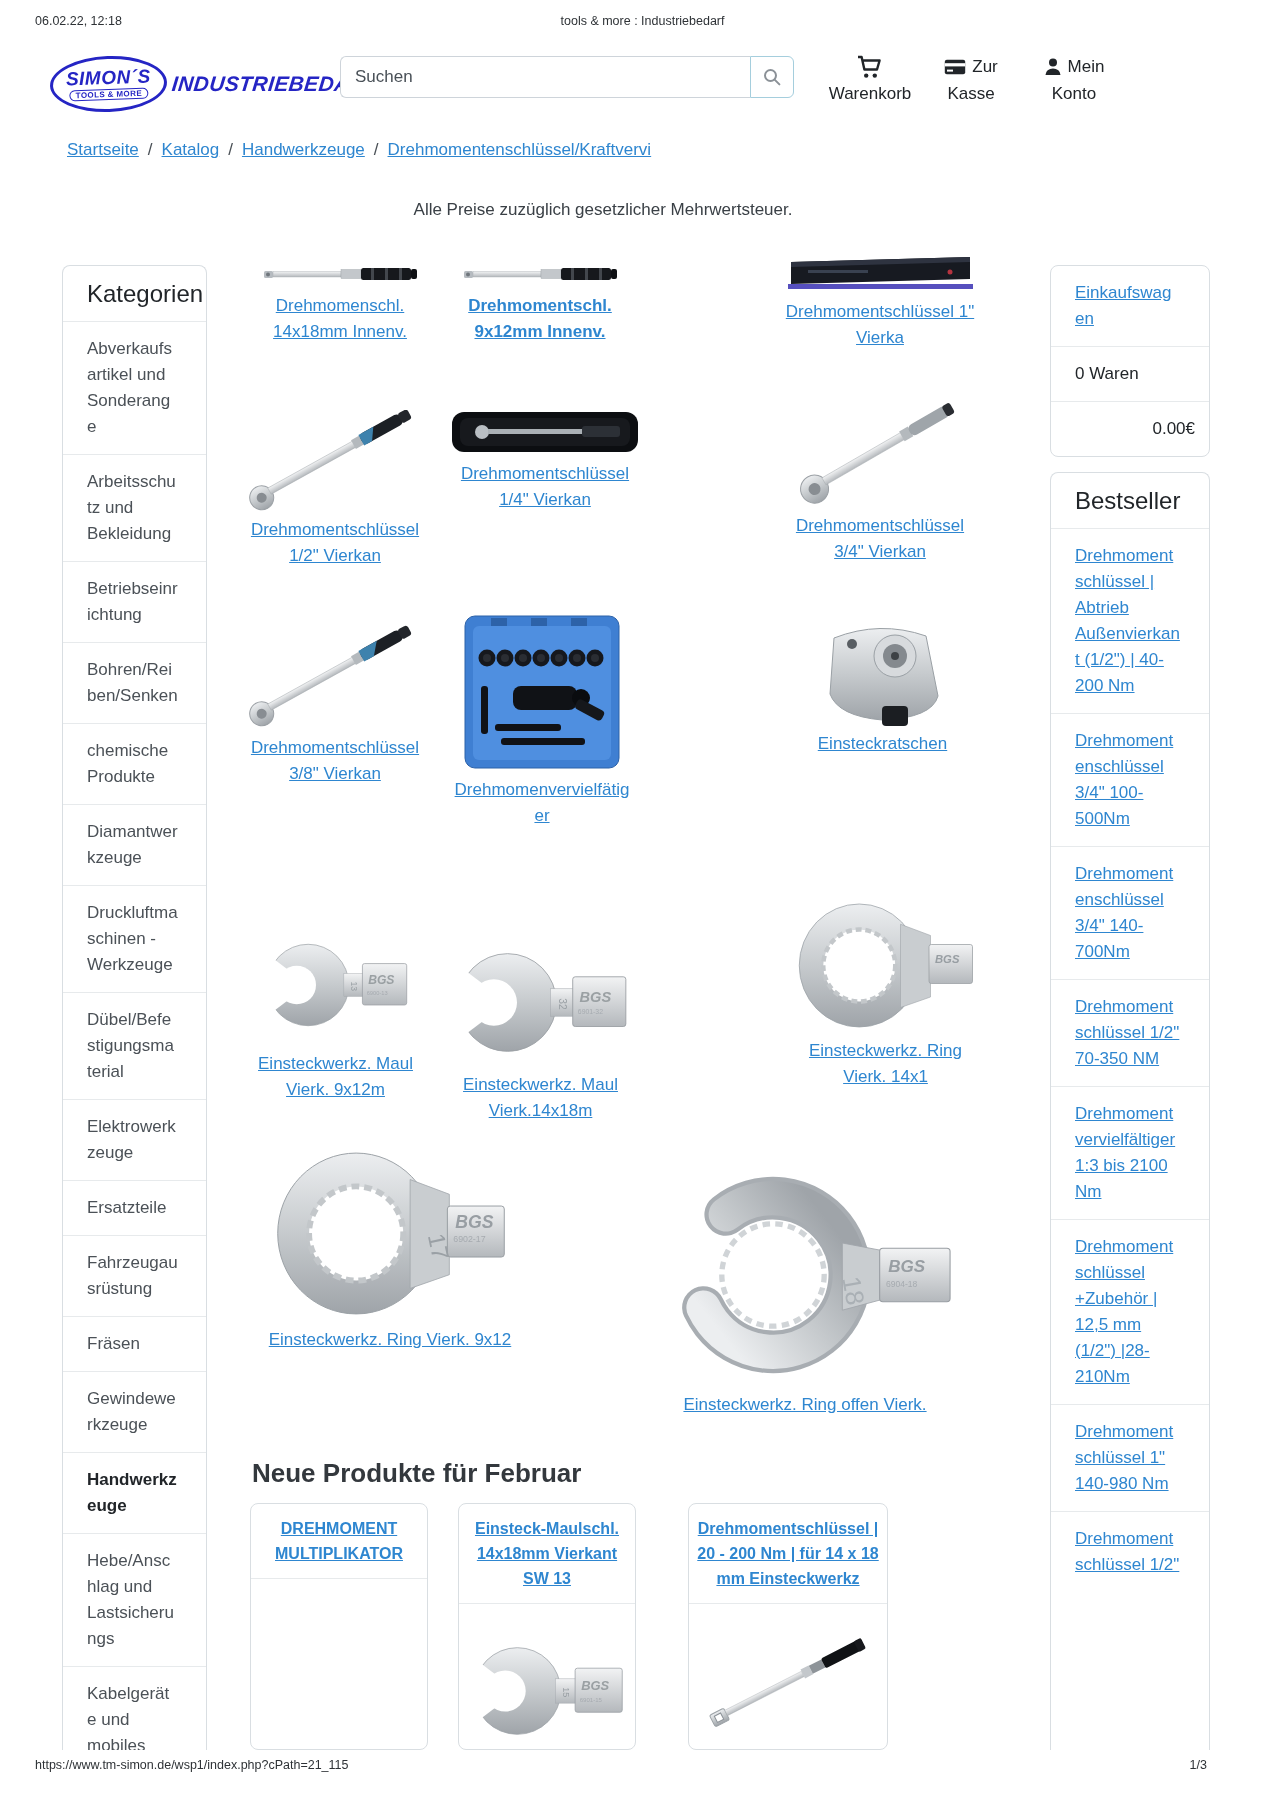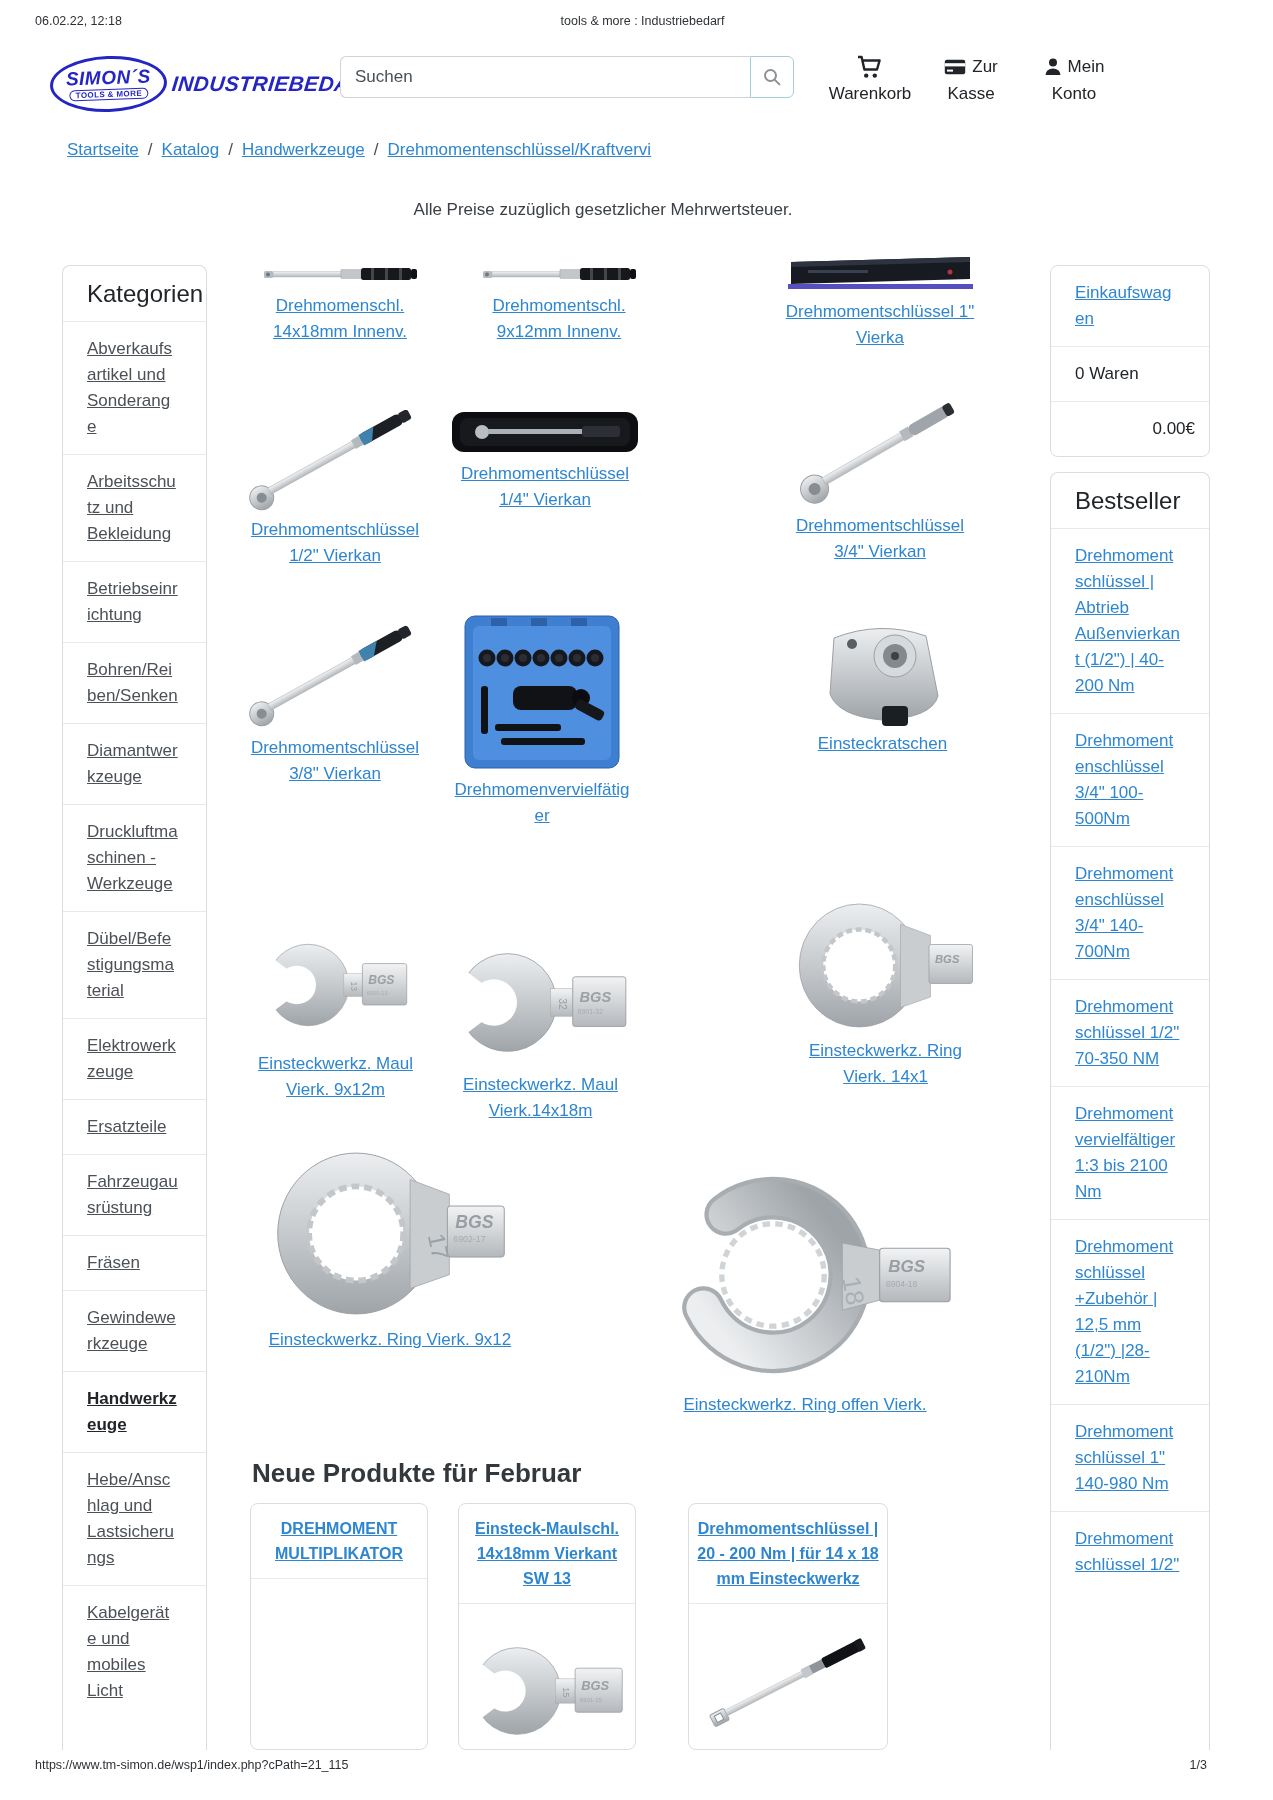--- a/index.html
+++ b/index.html
@@ -48,21 +48,21 @@
   
   .crumbs{ font-size:17px; }
   .crumbs a{ color:var(--blue); text-decoration:underline; }
   .crumbs .sep{ color:#4a5056; margin:0 9px; }
   .notice{ font-size:17px; color:#3a4046; text-align:center; }
 
   
   .panel{ position:absolute; background:#fff; border:1px solid var(--border); border-radius:8px; overflow:hidden; }
   .list-head{ padding:14px 10px 13px 24px; font-size:24px; color:#212529; }
   .list-item{ border-top:1px solid var(--divider); padding:14px 28px 14px 24px; font-size:17px; line-height:26px; }
-  .cat-link{ color:#4b5157; text-decoration:underline; overflow-wrap:anywhere; }
+  .cat-link{ color:#4b5157; overflow-wrap:anywhere; }
   .cat-item.active .cat-link{ font-weight:700; color:#212529; }
   .blu{ color:var(--blue); text-decoration:underline; overflow-wrap:anywhere; }
   .row-right{ text-align:right; padding-right:14px; color:#212529; }
   .row-dark{ color:#212529; }
 
   
   .product{ position:absolute; text-align:center; font-size:17px; line-height:26px; }
   .product svg{ display:block; margin:0 auto; }
   .product a{ display:inline-block; margin-top:5px; color:var(--blue); text-decoration:underline; }
   .wrapany a{ overflow-wrap:anywhere; }
@@ -175,20 +175,21 @@
 </div>
 
 <div class="abs notice" style="left:60px; top:200px; width:1086px;">Alle Preise zuzüglich gesetzlicher Mehrwertsteuer.</div>
 
 <div class="panel" style="left:62px; top:265px; width:145px; height:1485px; border-bottom:none; border-radius:8px 8px 0 0;">
   <div class="list-head">Kategorien</div>
   <div class="list-item cat-item"><a class="cat-link">Abverkaufsartikel und Sonderange</a></div>
   <div class="list-item cat-item"><a class="cat-link">Arbeitsschutz und Bekleidung</a></div>
   <div class="list-item cat-item"><a class="cat-link">Betriebseinrichtung</a></div>
   <div class="list-item cat-item"><a class="cat-link">Bohren/Reiben/Senken</a></div>
+  <div class="list-item cat-item"><a class="cat-link">chemische Produkte</a></div>
   <div class="list-item cat-item"><a class="cat-link">Diamantwerkzeuge</a></div>
   <div class="list-item cat-item"><a class="cat-link">Druckluftmaschinen - Werkzeuge</a></div>
   <div class="list-item cat-item"><a class="cat-link">Dübel/Befestigungsmaterial</a></div>
   <div class="list-item cat-item"><a class="cat-link">Elektrowerkzeuge</a></div>
   <div class="list-item cat-item"><a class="cat-link">Ersatzteile</a></div>
   <div class="list-item cat-item"><a class="cat-link">Fahrzeugausrüstung</a></div>
   <div class="list-item cat-item"><a class="cat-link">Fräsen</a></div>
   <div class="list-item cat-item"><a class="cat-link">Gewindewerkzeuge</a></div>
   <div class="list-item cat-item active"><a class="cat-link">Handwerkzeuge</a></div>
   <div class="list-item cat-item"><a class="cat-link">Hebe/Anschlag und Lastsicherungs</a></div>
@@ -203,21 +204,21 @@
     <rect x="78" y="9.5" width="20" height="9" fill="#c3c7cb" stroke="#9aa0a5" stroke-width="0.4"></rect>
     <rect x="98" y="8" width="50" height="12" rx="2.5" fill="#16181c"></rect>
     <rect x="108" y="8" width="3" height="12" fill="#43474d"></rect>
       <rect x="122" y="8" width="3" height="12" fill="#43474d"></rect>
       <rect x="136" y="8" width="3" height="12" fill="#43474d"></rect>
     <rect x="148" y="9" width="6" height="10" rx="2" fill="#0e1013"></rect>
   </svg>
   <a>Drehmomenschl. 14x18mm Innenv.</a>
 </div>
 
-<div class="product" style="left:464px; top:260px; width:190px;">
+<div class="product" style="left:445px; top:260px; width:190px;font-weight:bold;">
   <svg width="155" height="28" viewBox="0 0 155 28">
     <rect x="1" y="11" width="9" height="7" rx="1.5" fill="#b6bbc0"></rect>
       <circle cx="5" cy="14.5" r="2" fill="#70767c"></circle>
     <rect x="10" y="11.5" width="68" height="5.5" fill="url(#gSteel)" stroke="#a7acb0" stroke-width="0.4"></rect>
     <rect x="78" y="9.5" width="20" height="9" fill="#c3c7cb" stroke="#9aa0a5" stroke-width="0.4"></rect>
     <rect x="98" y="8" width="50" height="12" rx="2.5" fill="#16181c"></rect>
     <rect x="108" y="8" width="3" height="12" fill="#43474d"></rect>
       <rect x="122" y="8" width="3" height="12" fill="#43474d"></rect>
       <rect x="136" y="8" width="3" height="12" fill="#43474d"></rect>
     <rect x="148" y="9" width="6" height="10" rx="2" fill="#0e1013"></rect>

